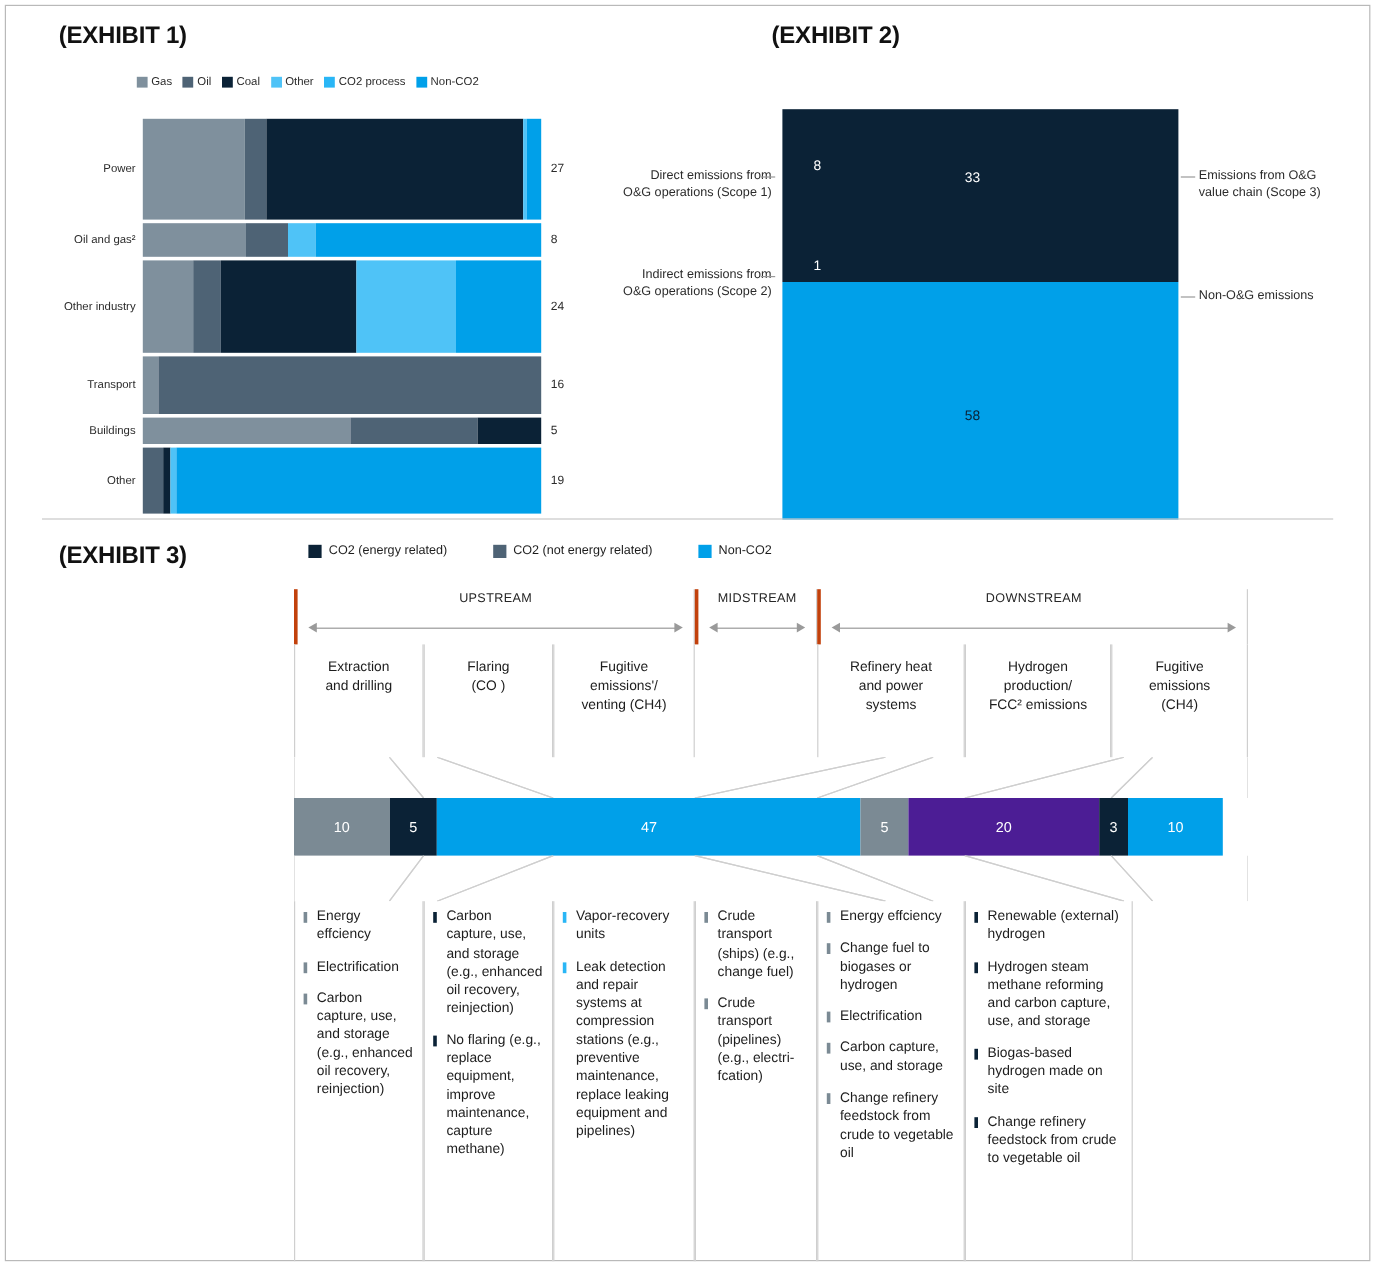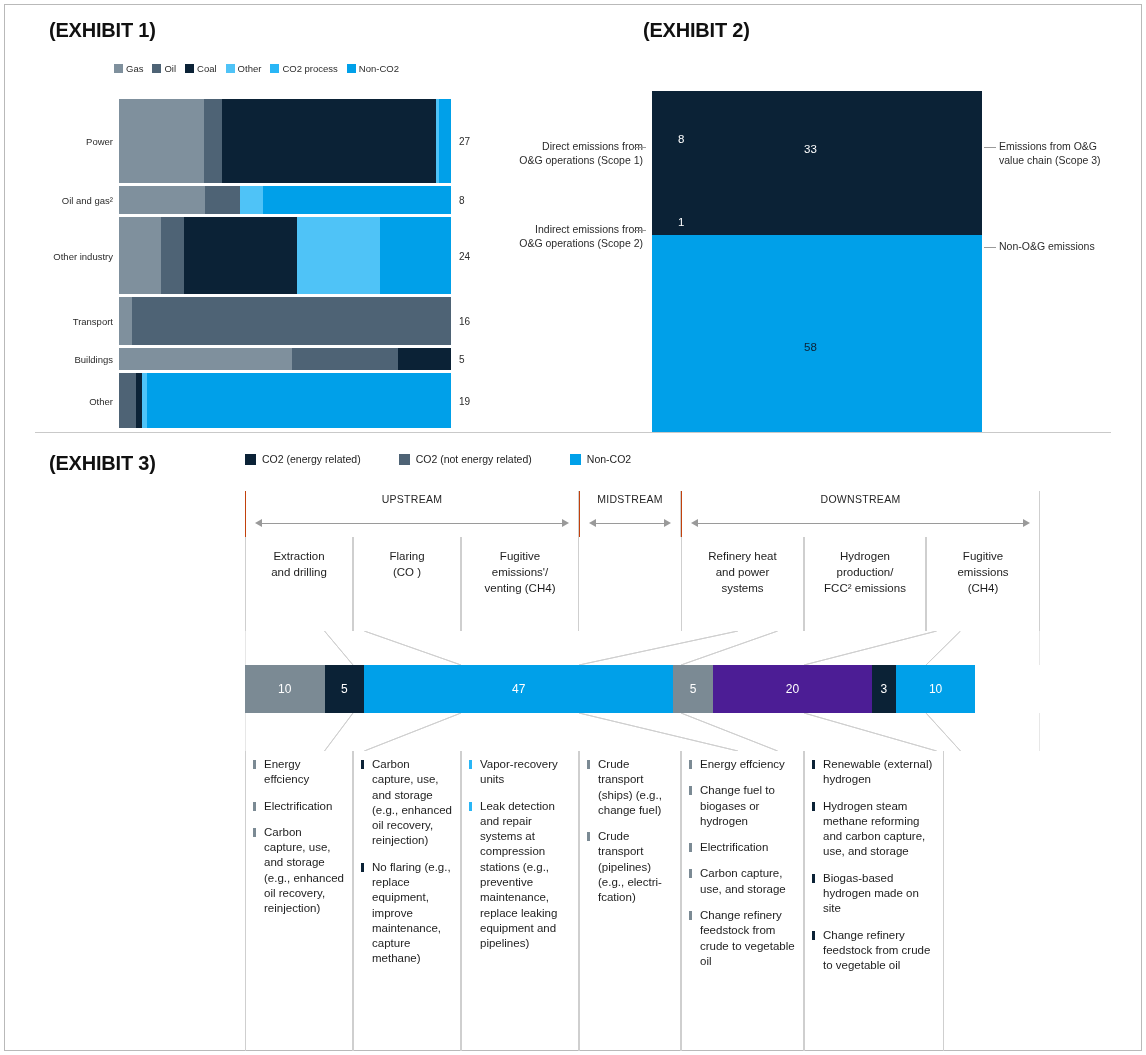--- a/index.html
+++ b/index.html
@@ -64,33 +64,33 @@
     position:absolute; font-size:10.5px; color:#2b2b2b; line-height:1.35;
   }
   .cl-left { text-align:right; width:175px; }
   .cl-right { text-align:left; width:160px; }
   .leader { position:absolute; height:1px; background:#9a9a9a; width:12px; }
 
   
   #ex3 { position:absolute; left:44px; top:440px; width:1050px; height:600px; }
   #ex3 .title { position:absolute; left:0; top:7px; }
   #ex3 .legend {
-    position:absolute; left:196px; top:8px;
+    position:absolute; left:208px; top:8px;
     display:flex; align-items:center; gap:38px;
     font-size:10.5px; color:#1d1d1d;
   }
   .lg3 { display:flex; align-items:center; gap:6px; white-space:nowrap; }
   .sw3 { width:11px; height:11px; display:inline-block; }
 
   #ex3 .diagram { position:absolute; left:196px; top:46px; width:795px; }
 
   .phase-row { position:relative; height:46px; }
   .phase {
     position:absolute; top:0; height:46px;
-    border-left:1px solid #c2410c; border-right:1px solid #cfcfcf;
+    border-left:3px solid #c2410c; border-right:1px solid #cfcfcf;
   }
   .phase .pname {
     text-align:center; font-size:10.5px; color:#262626;
     letter-spacing:0.3px; padding-top:2px;
   }
   .arrow { position:absolute; left:9px; right:9px; top:28px; height:9px; }
   .arrow .ln { position:absolute; left:6px; right:6px; top:4px; height:1px; background:#9a9a9a; }
   .arrow .hl, .arrow .hr {
     position:absolute; top:0; width:0; height:0;
     border-top:4.5px solid transparent; border-bottom:4.5px solid transparent;
@@ -313,21 +313,21 @@
             <line x1="559" y1="34" x2="691.65" y2="0" stroke="#cfcfcf" stroke-width="1"></line>
             <line x1="559" y1="34" x2="691.65" y2="0" stroke="#cfcfcf" stroke-width="1"></line>
             <line x1="681" y1="34" x2="715.5" y2="0" stroke="#cfcfcf" stroke-width="1"></line>
             <line x1="681" y1="34" x2="715.5" y2="0" stroke="#cfcfcf" stroke-width="1"></line>
             <line x1="795" y1="34" x2="795" y2="0" stroke="#cfcfcf" stroke-width="1"></line>
           </svg>
         </div>
       <div class="mainbar" id="ex3-bar">
           <div class="mseg" style="width: 79.5px; background: rgb(123, 138, 148);">10</div>
           <div class="mseg" style="width: 39.75px; background: rgb(11, 34, 54);">5</div>
-          <div class="mseg" style="width: 309px; background: rgb(0, 160, 233);">47</div>
+          <div class="mseg" style="width: 353px; background: rgb(0, 160, 233);">47</div>
           <div class="mseg" style="width: 39.75px; background: rgb(123, 138, 148);">5</div>
           <div class="mseg" style="width: 159px; background: #4c1d95;">20</div>
           <div class="mseg" style="width: 23.85px; background: rgb(11, 34, 54);">3</div>
           <div class="mseg" style="width: 79.5px; background: rgb(0, 160, 233);">10</div>
         </div>
       <div class="connect2" id="ex3-conn-bot">
           <svg width="795" height="38">
             <line x1="0" y1="0" x2="0" y2="38" stroke="#cfcfcf" stroke-width="1"></line>
             <line x1="108" y1="0" x2="79.5" y2="38" stroke="#cfcfcf" stroke-width="1"></line>
             <line x1="108" y1="0" x2="79.5" y2="38" stroke="#cfcfcf" stroke-width="1"></line>

